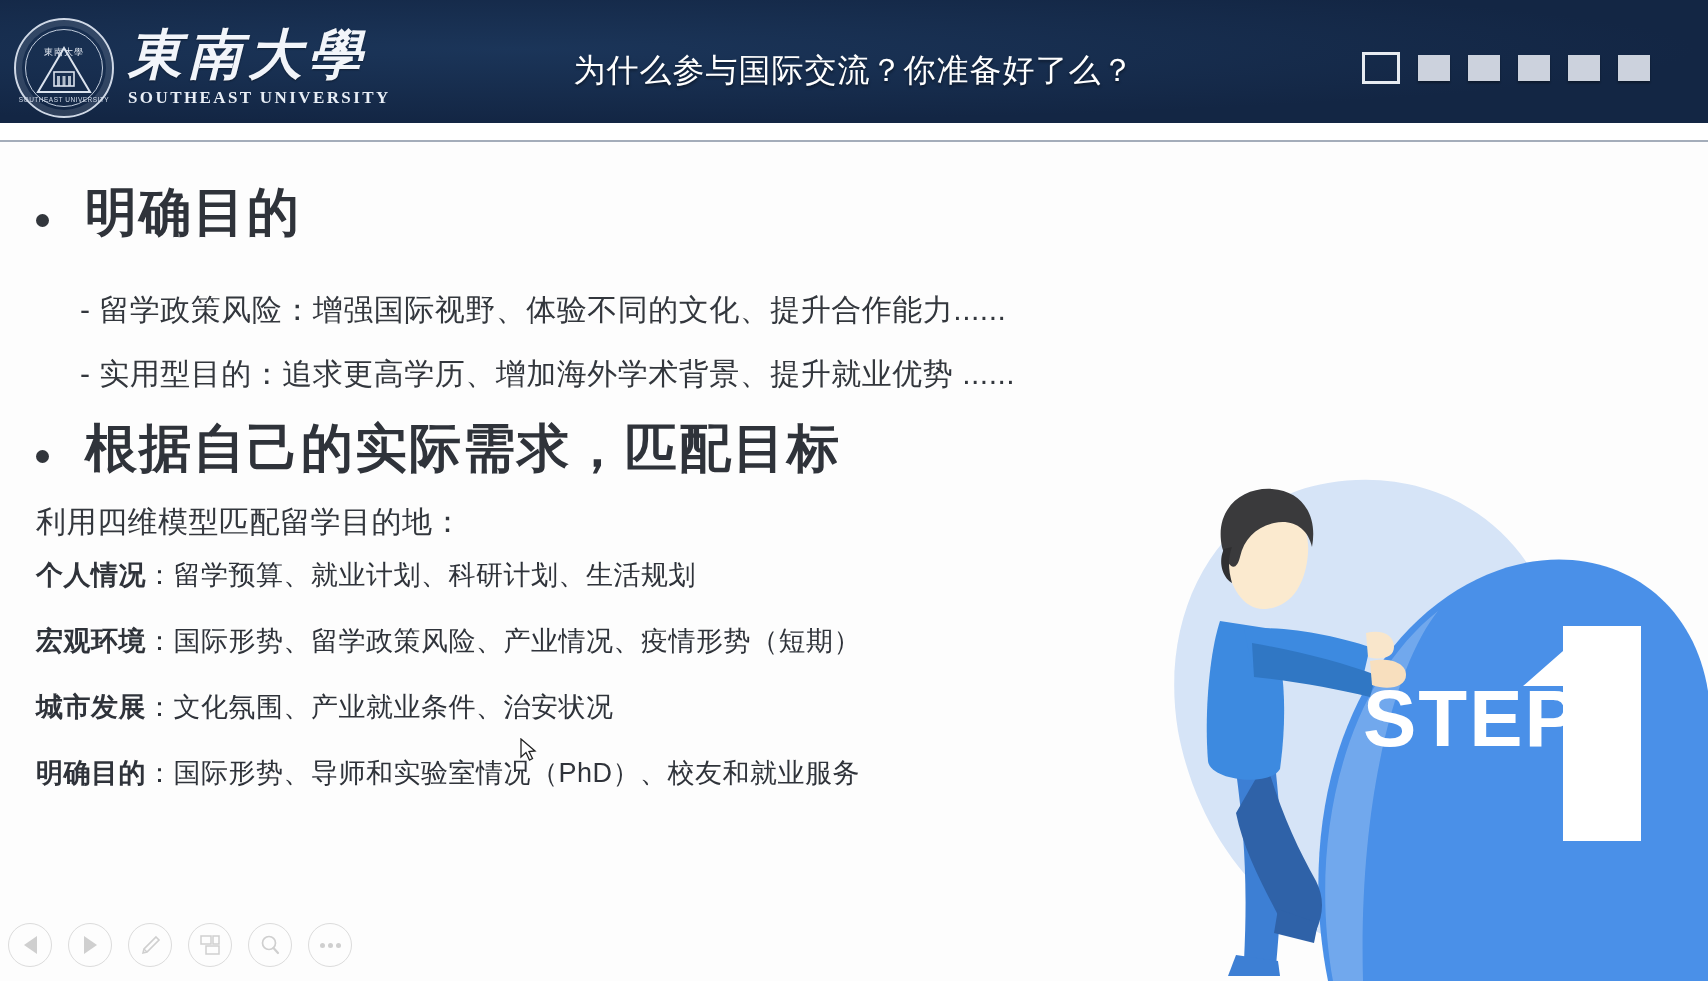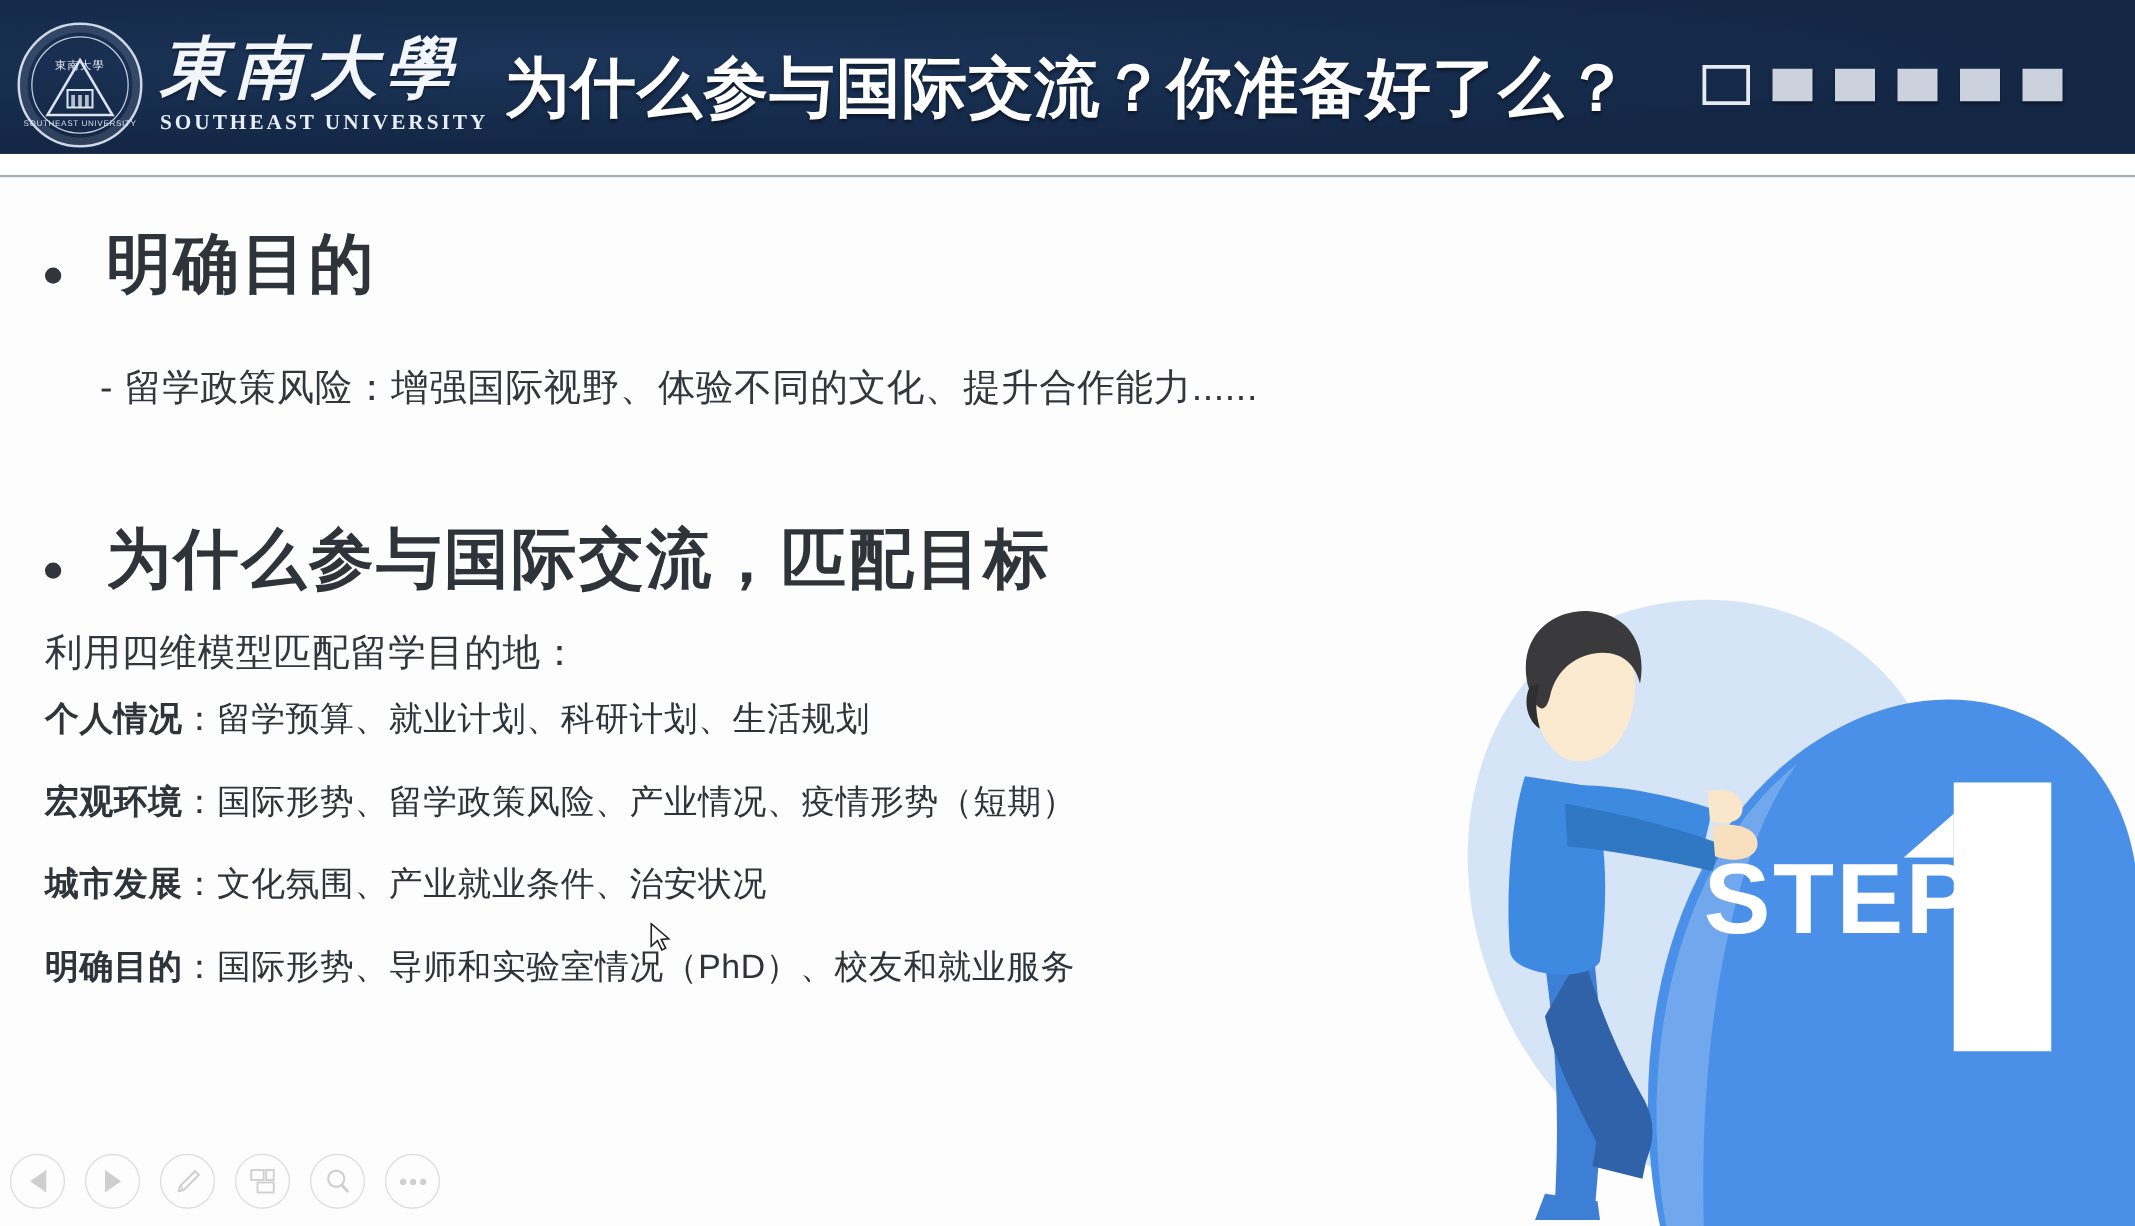--- a/index.html
+++ b/index.html
@@ -25,21 +25,21 @@
 
   .logo-text{display:flex;flex-direction:column;justify-content:center;}
   .logo-cn{font-family:"Liberation Serif","DejaVu Serif",serif;font-size:54px;color:#f2f5fa;
            font-weight:700;letter-spacing:6px;font-style:italic;line-height:1;
            text-shadow:0 1px 2px rgba(0,0,0,.4);}
   .logo-en{font-family:"Liberation Serif","DejaVu Serif",serif;font-size:17px;color:#e8eef6;
            letter-spacing:2.4px;font-weight:700;margin-top:6px;text-align:center;}
 
   .header-title{position:absolute;left:0;right:0;top:0;height:142px;
         display:flex;align-items:center;justify-content:center;
-        font-size:52px;color:#ffffff;font-weight:700;letter-spacing:1px;
+        font-size:32px;color:#ffffff;font-weight:400;letter-spacing:1px;
         text-shadow:0 2px 3px rgba(0,0,0,.45);pointer-events:none;}
 
   .pager{position:absolute;right:58px;top:52px;display:flex;gap:18px;align-items:center;}
   .pg{width:32px;height:26px;background:#ccd2dd;box-shadow:0 2px 2px rgba(0,0,0,.35);}
   .pg.hollow{background:transparent;border:3px solid #e7ebf1;box-shadow:none;}
 
   
   .body{position:absolute;left:0;top:142px;width:1708px;height:839px;background:#fdfdfd;}
 
   .bullet-row{position:absolute;display:flex;align-items:flex-start;}
@@ -121,24 +121,25 @@
   <div class="header-bottom-line"></div>
 
   <div class="body">
 
     <div class="bullet-row b1">
       <div class="dot"></div>
       <div class="h-big">明确目的</div>
     </div>
 
     <div class="sub s1">- 留学政策风险：增强国际视野、体验不同的文化、提升合作能力......</div>
+    <div class="sub s2">- 实用型目的：追求更高学历、增加海外学术背景、提升就业优势 ......</div>
 
     <div class="bullet-row b2">
       <div class="dot"></div>
-      <div class="h-big">为什么参与国际交流，匹配目标</div>
+      <div class="h-big">根据自己的实际需求，匹配目标</div>
     </div>
 
     <div class="plain p0">利用四维模型匹配留学目的地：</div>
 
     <div class="dim d1">
       <b>个人情况</b><span>：</span><span>留学预算、就业计划、科研计划、生活规划</span>
     </div>
     <div class="dim d3">
       <b>城市发展</b><span>：</span><span>文化氛围、产业就业条件、治安状况</span>
     </div>

